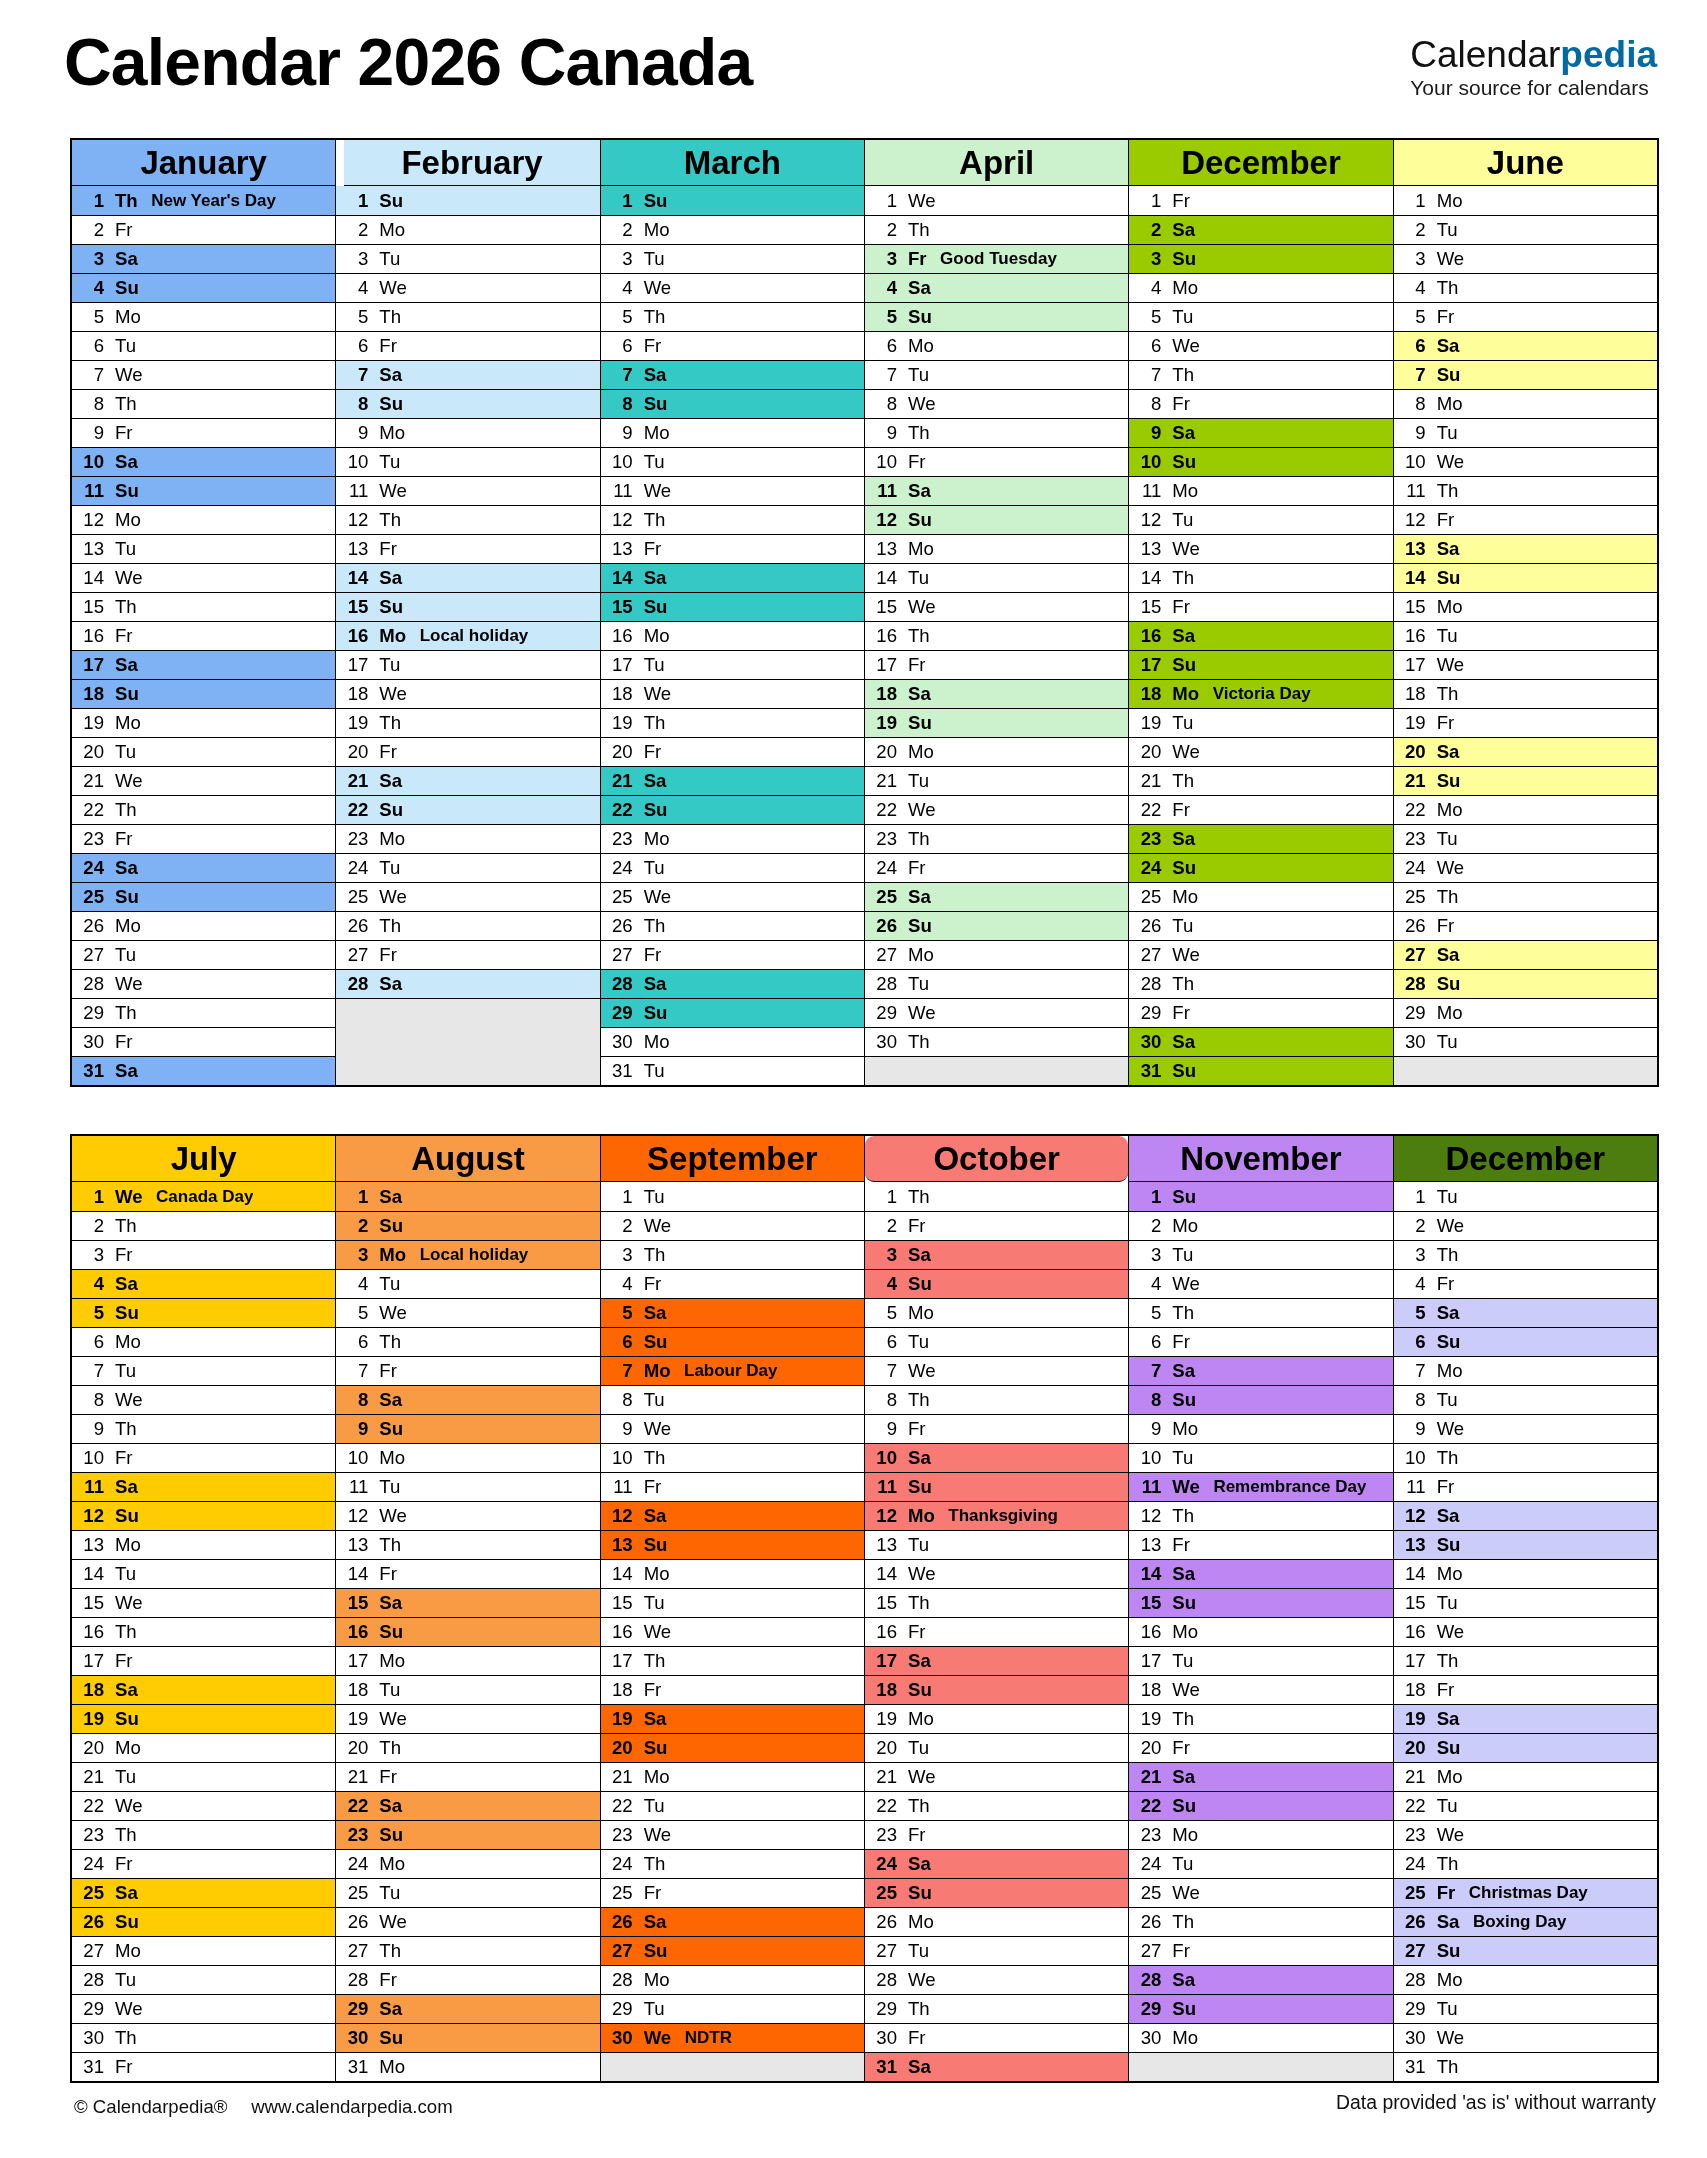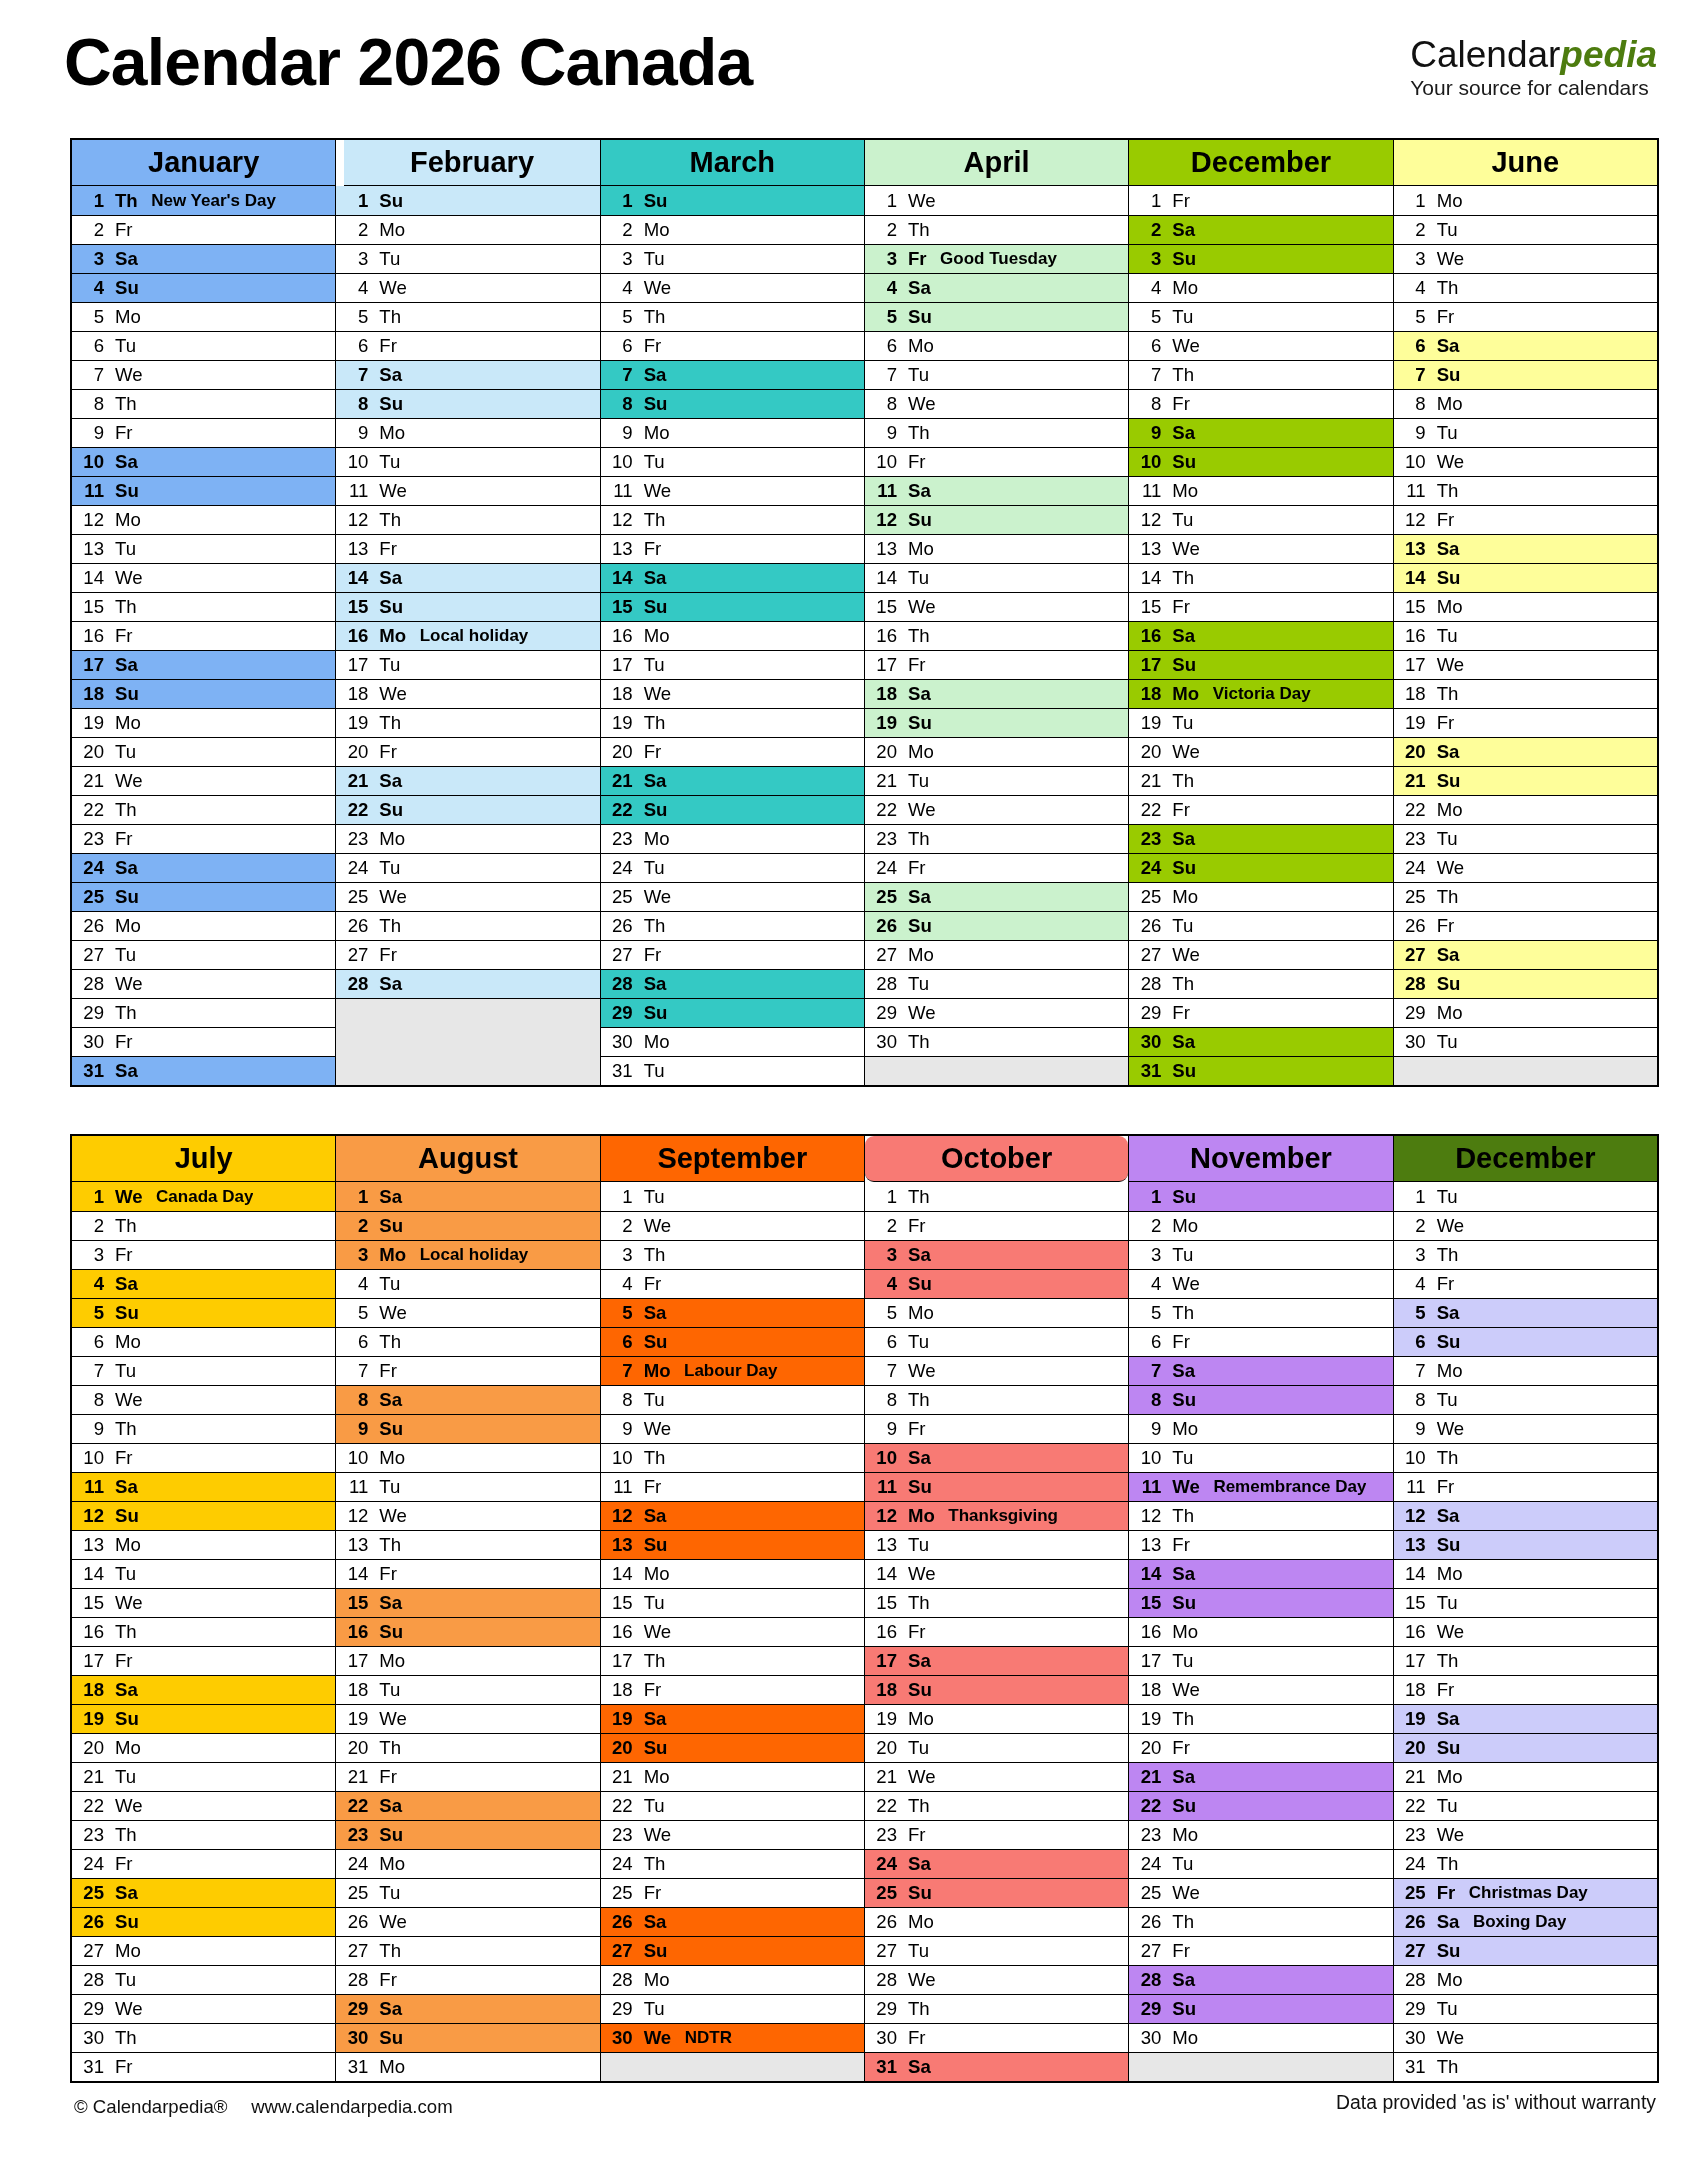--- a/index.html
+++ b/index.html
@@ -10,37 +10,37 @@
     color: #000;
   }
   .page-title {
     position: absolute; left: 64px; top: 23.6px;
     font-size: 66px; font-weight: bold; letter-spacing: -0.8px;
     white-space: nowrap;
   }
   .logo { position: absolute; top: 35px; right: 51px; text-align: left; }
   .logo-line1 { font-size: 37px; line-height: 39px; white-space: nowrap; }
   .logo-part1 { color: #111; font-weight: normal; }
-  .logo-part2 { color: #4d7c0f; font-weight: bold; font-style: italic; }
+  .logo-part2 { color: #0369a1; font-weight: bold; }
   .logo-tagline { font-size: 21px; color: #1a1a1a; margin-top: 1.7px; white-space: nowrap; }
 
   .cal-block {
     position: absolute; left: 70px; width: 1589px;
     display: flex; flex-direction: row; align-items: stretch;
     border: 2.5px solid #000; box-sizing: border-box; background: #fff;
   }
   .block-top { top: 138px; }
   .block-bottom { top: 1134px; }
 
   .month-column { flex: 1 1 0; display: flex; flex-direction: column; min-width: 0; }
   .month-column + .month-column { border-left: 1.7px solid #000; }
 
   .month-header {
     flex: 0 0 46px; display: flex; align-items: center; justify-content: center;
-    font-size: 29px; font-weight: bold; border-bottom: 1.7px solid #000;
+    font-size: 33px; font-weight: bold; border-bottom: 1.7px solid #000;
     box-sizing: border-box; white-space: nowrap; overflow: hidden;
   }
   .day-row {
     flex: 0 0 29px; box-sizing: border-box;
     display: flex; align-items: center;
     font-size: 18.6px; white-space: nowrap; overflow: hidden;
     background: #fff;
   }
   .day-row + .day-row { border-top: 1.7px solid #000; }
   .day-row.hl .num, .day-row.hl .wd { font-weight: bold; }

